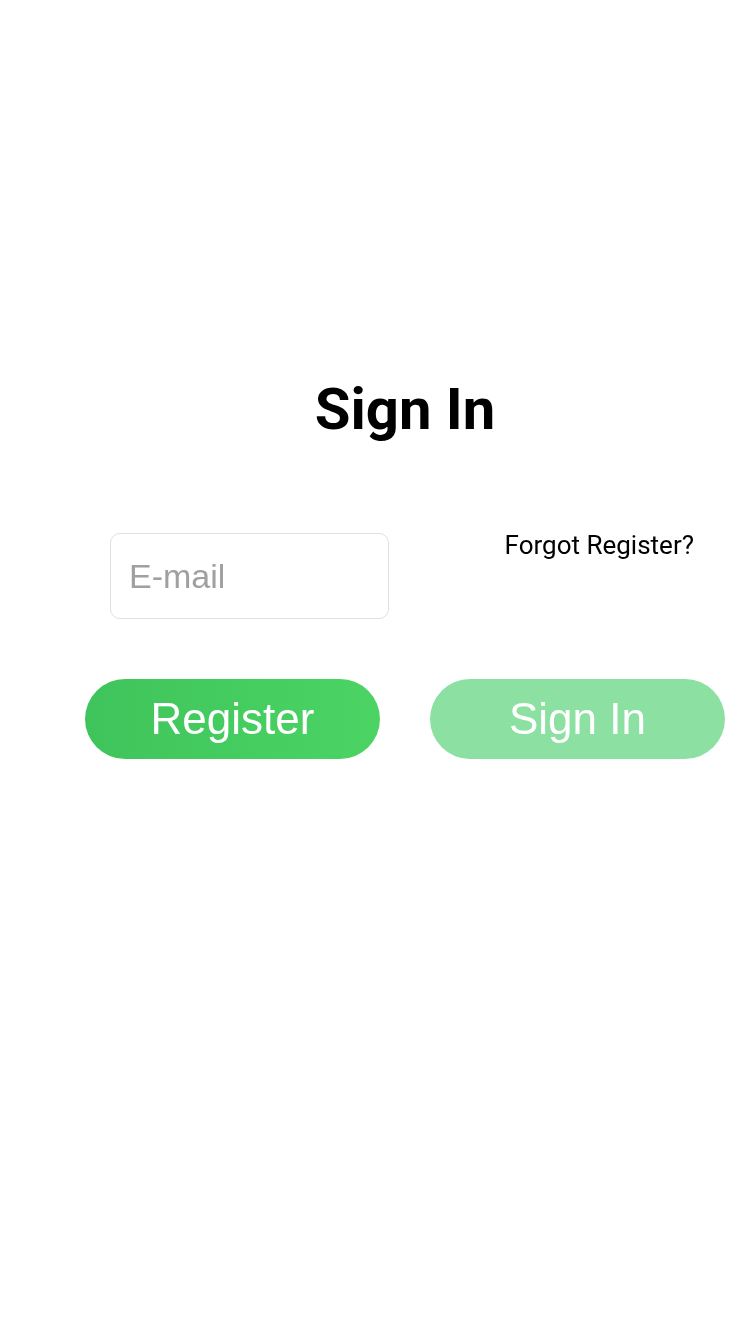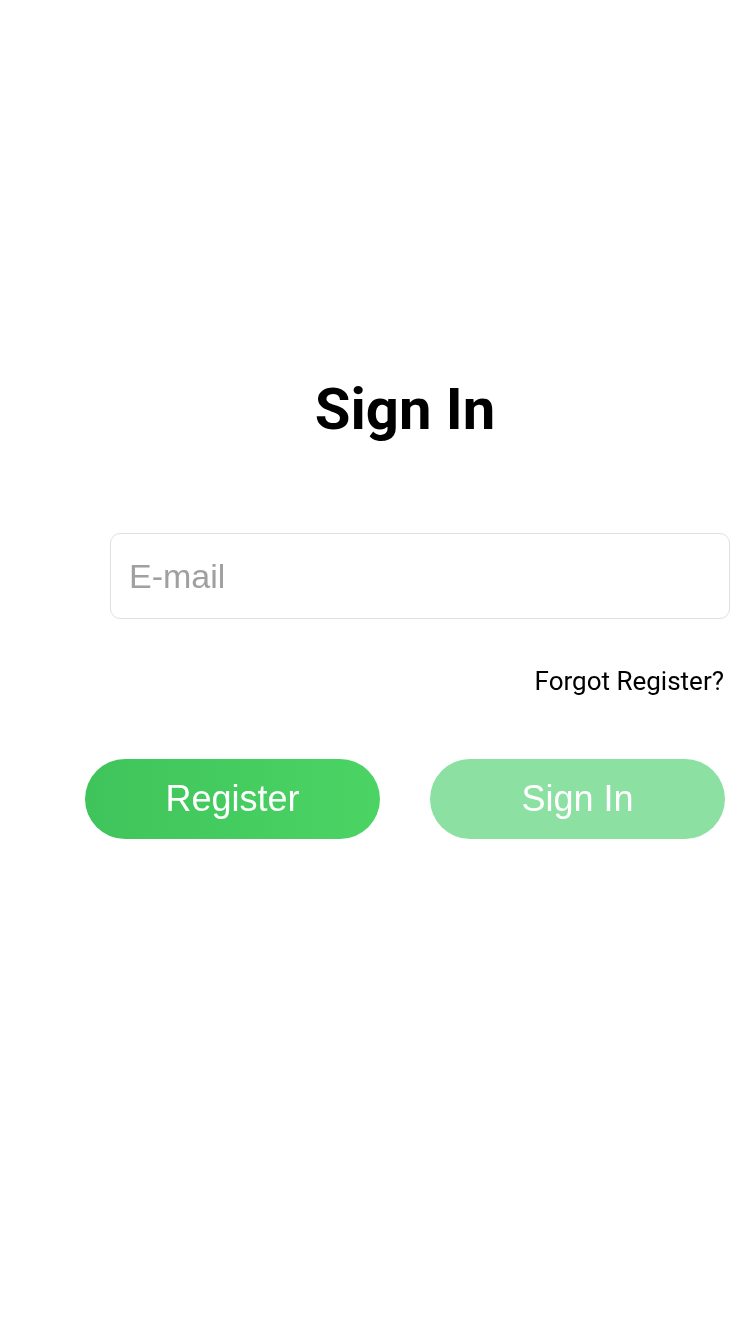--- a/index.html
+++ b/index.html
@@ -23,21 +23,21 @@
       font-size: 58px;
       font-weight: 700;
       color: #000000;
       text-align: center;
       margin-bottom: 60px;
     }
     
     .form-container {
       width: 620px;
       display: flex;
-      flex-direction: column;
+      flex-direction: row;
       gap: 20px;
     }
     
     .text-input {
       width: 100%;
       height: 86px;
       border: 1px solid #e0e0e0;
       border-radius: 10px;
       padding: 0 18px;
       font-size: 34px;
@@ -66,21 +66,21 @@
       display: flex;
       gap: 20px;
       justify-content: center;
     }
     
     .pill-button {
       flex: 1;
       height: 80px;
       border-radius: 40px;
       border: none;
-      font-size: 36px;
+      font-size: 44px;
       font-weight: 400;
       color: #ffffff;
       cursor: pointer;
       display: flex;
       align-items: center;
       justify-content: center;
     }
     
     .register-button {
       background: linear-gradient(90deg, #3fc45b 0%, #4bd464 100%);

